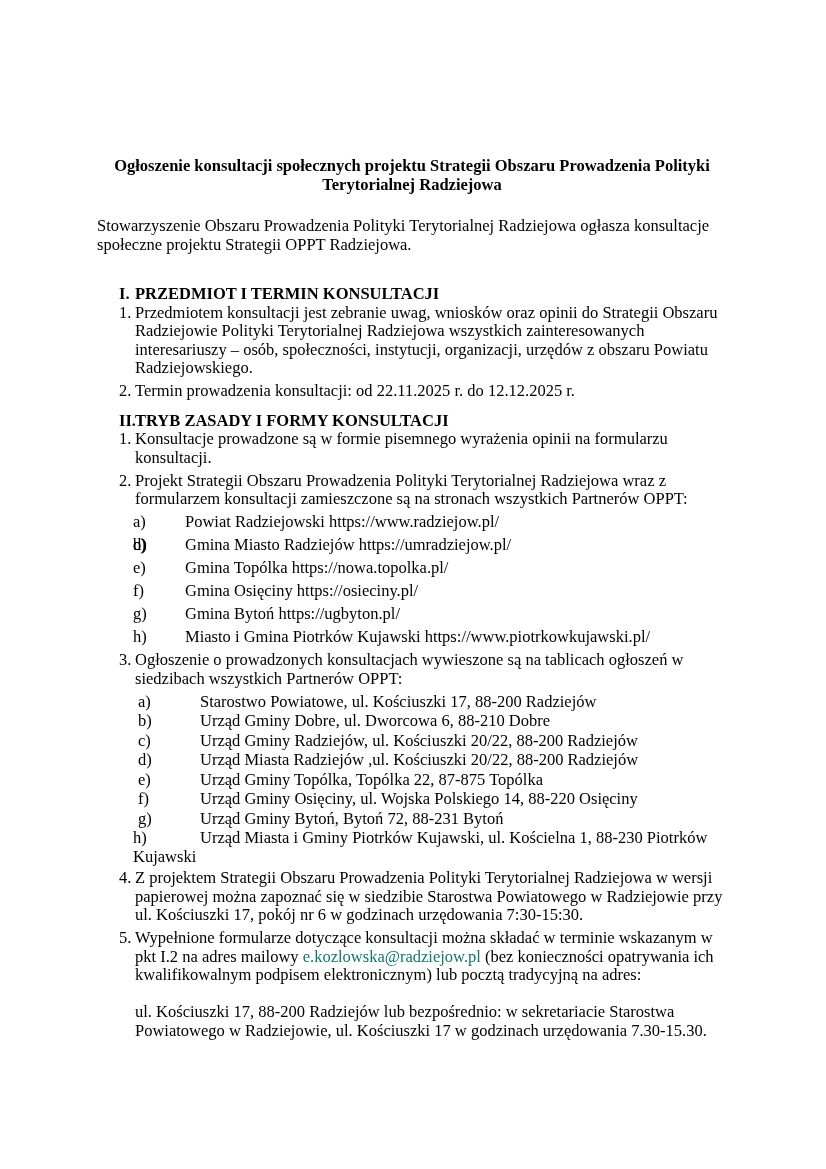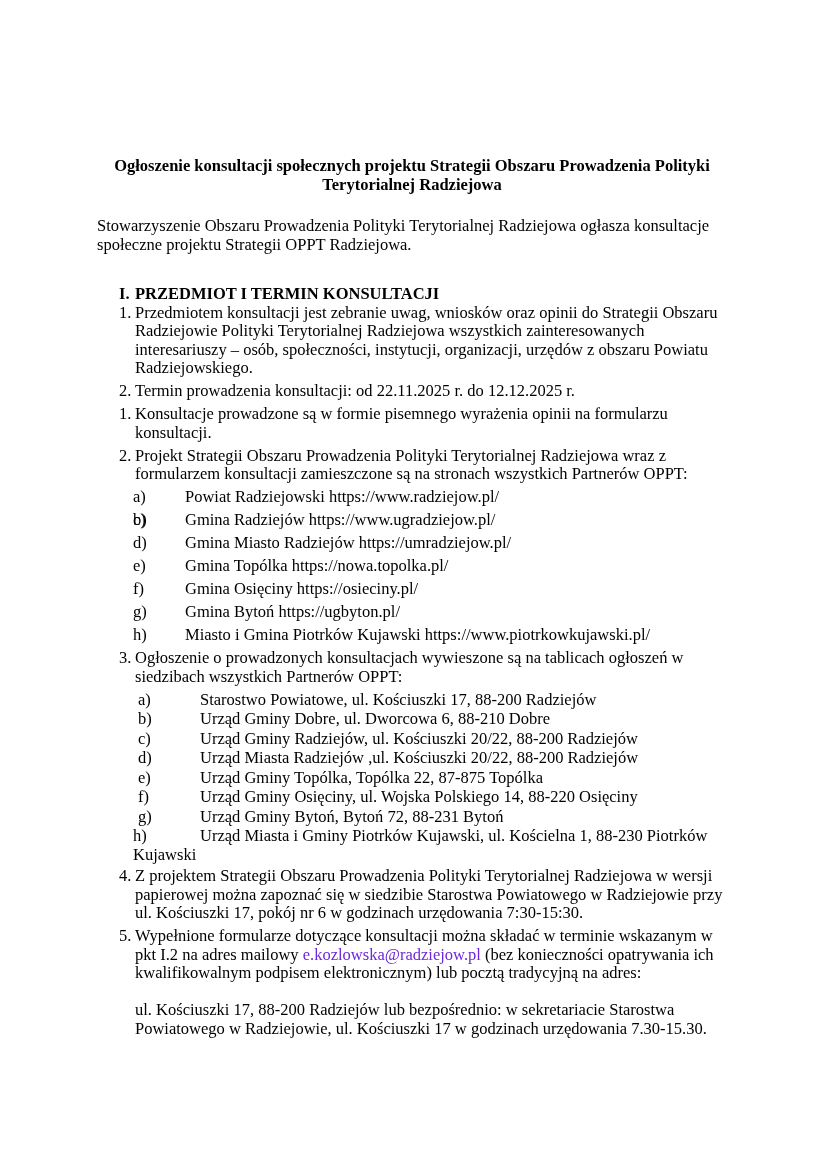--- a/index.html
+++ b/index.html
@@ -51,21 +51,21 @@
     padding-left: 103px;
     margin-bottom: 1px;
   }
   .sub3 > .letter { position: absolute; left: 41px; top: 0; }
   .sub3-wrap {
     padding-left: 36px;
     margin-bottom: 3px;
   }
   .sub3-wrap .letter-inline { display: inline-block; width: 67px; }
   .email-link {
-    color: #6d28d9;
+    color: #0f766e;
     text-decoration: none;
     cursor: pointer;
   }
 </style>
 </head>
 <body>
 
 <div class="page">
 
   <h1 class="title">Ogłoszenie konsultacji społecznych projektu Strategii Obszaru Prowadzenia Polityki Terytorialnej Radziejowa</h1>
@@ -78,20 +78,24 @@
   </div>
   <div class="n-item">
     <span class="marker">1.</span>
     <span>Przedmiotem konsultacji jest zebranie uwag, wniosków oraz opinii do Strategii Obszaru Radziejowie Polityki Terytorialnej Radziejowa wszystkich zainteresowanych interesariuszy – osób, społeczności, instytucji, organizacji, urzędów z obszaru Powiatu Radziejowskiego.</span>
   </div>
   <div class="n-item">
     <span class="marker">2.</span>
     <span>Termin prowadzenia konsultacji: od 22.11.2025 r. do 12.12.2025 r.</span>
   </div>
 
+  <div class="h-item h-gap">
+    <span class="marker">II.</span>
+    <span>TRYB ZASADY I FORMY KONSULTACJI</span>
+  </div>
 
   <div class="n-item">
     <span class="marker">1.</span>
     <span>Konsultacje prowadzone są w formie pisemnego wyrażenia opinii na formularzu konsultacji.</span>
   </div>
 
   <div class="n-item">
     <span class="marker">2.</span>
     <span>Projekt Strategii Obszaru Prowadzenia Polityki Terytorialnej Radziejowa wraz z formularzem konsultacji zamieszczone są na stronach wszystkich Partnerów OPPT:</span>
   </div>
@@ -99,21 +103,20 @@
   <div>
     <div class="sub2">
       <span class="letter">a)</span>
       <span>Powiat Radziejowski https://www.radziejow.pl/</span>
     </div>
     <div class="sub2">
       <span class="letter">b)</span>
     </div>
     <div class="sub2">
       <span class="letter">c)</span>
-      <span>Gmina Radziejów https://www.ugradziejow.pl/</span>
     </div>
     <div class="sub2">
       <span class="letter">d)</span>
       <span>Gmina Miasto Radziejów https://umradziejow.pl/</span>
     </div>
     <div class="sub2">
       <span class="letter">e)</span>
       <span>Gmina Topólka https://nowa.topolka.pl/</span>
     </div>
     <div class="sub2">

